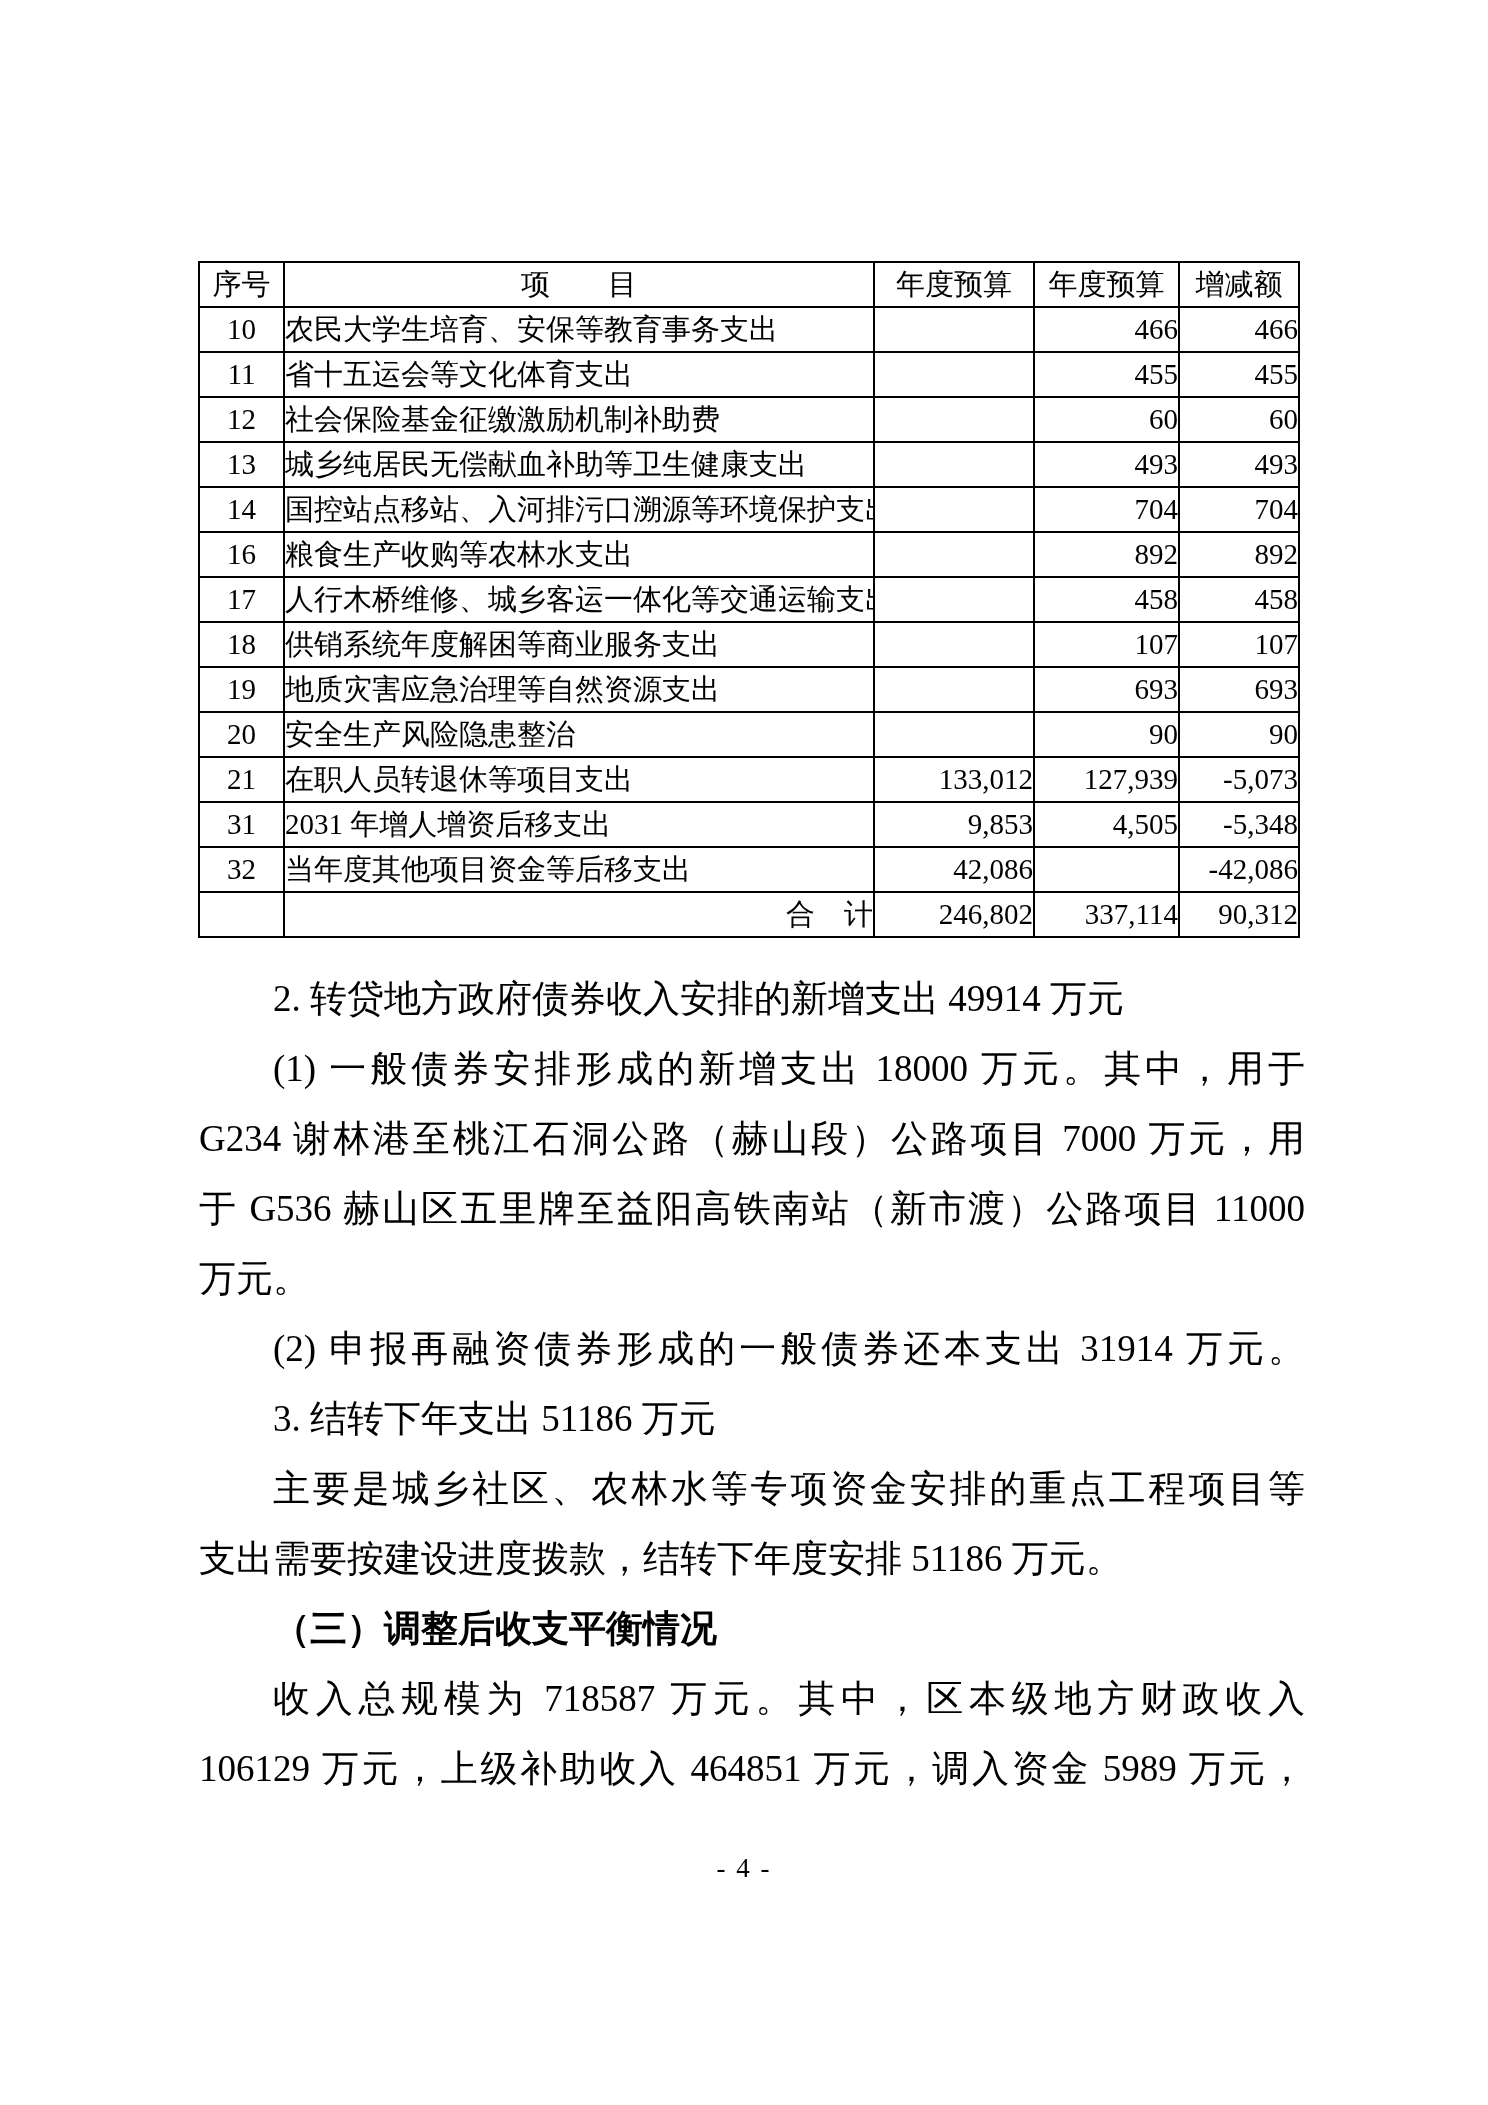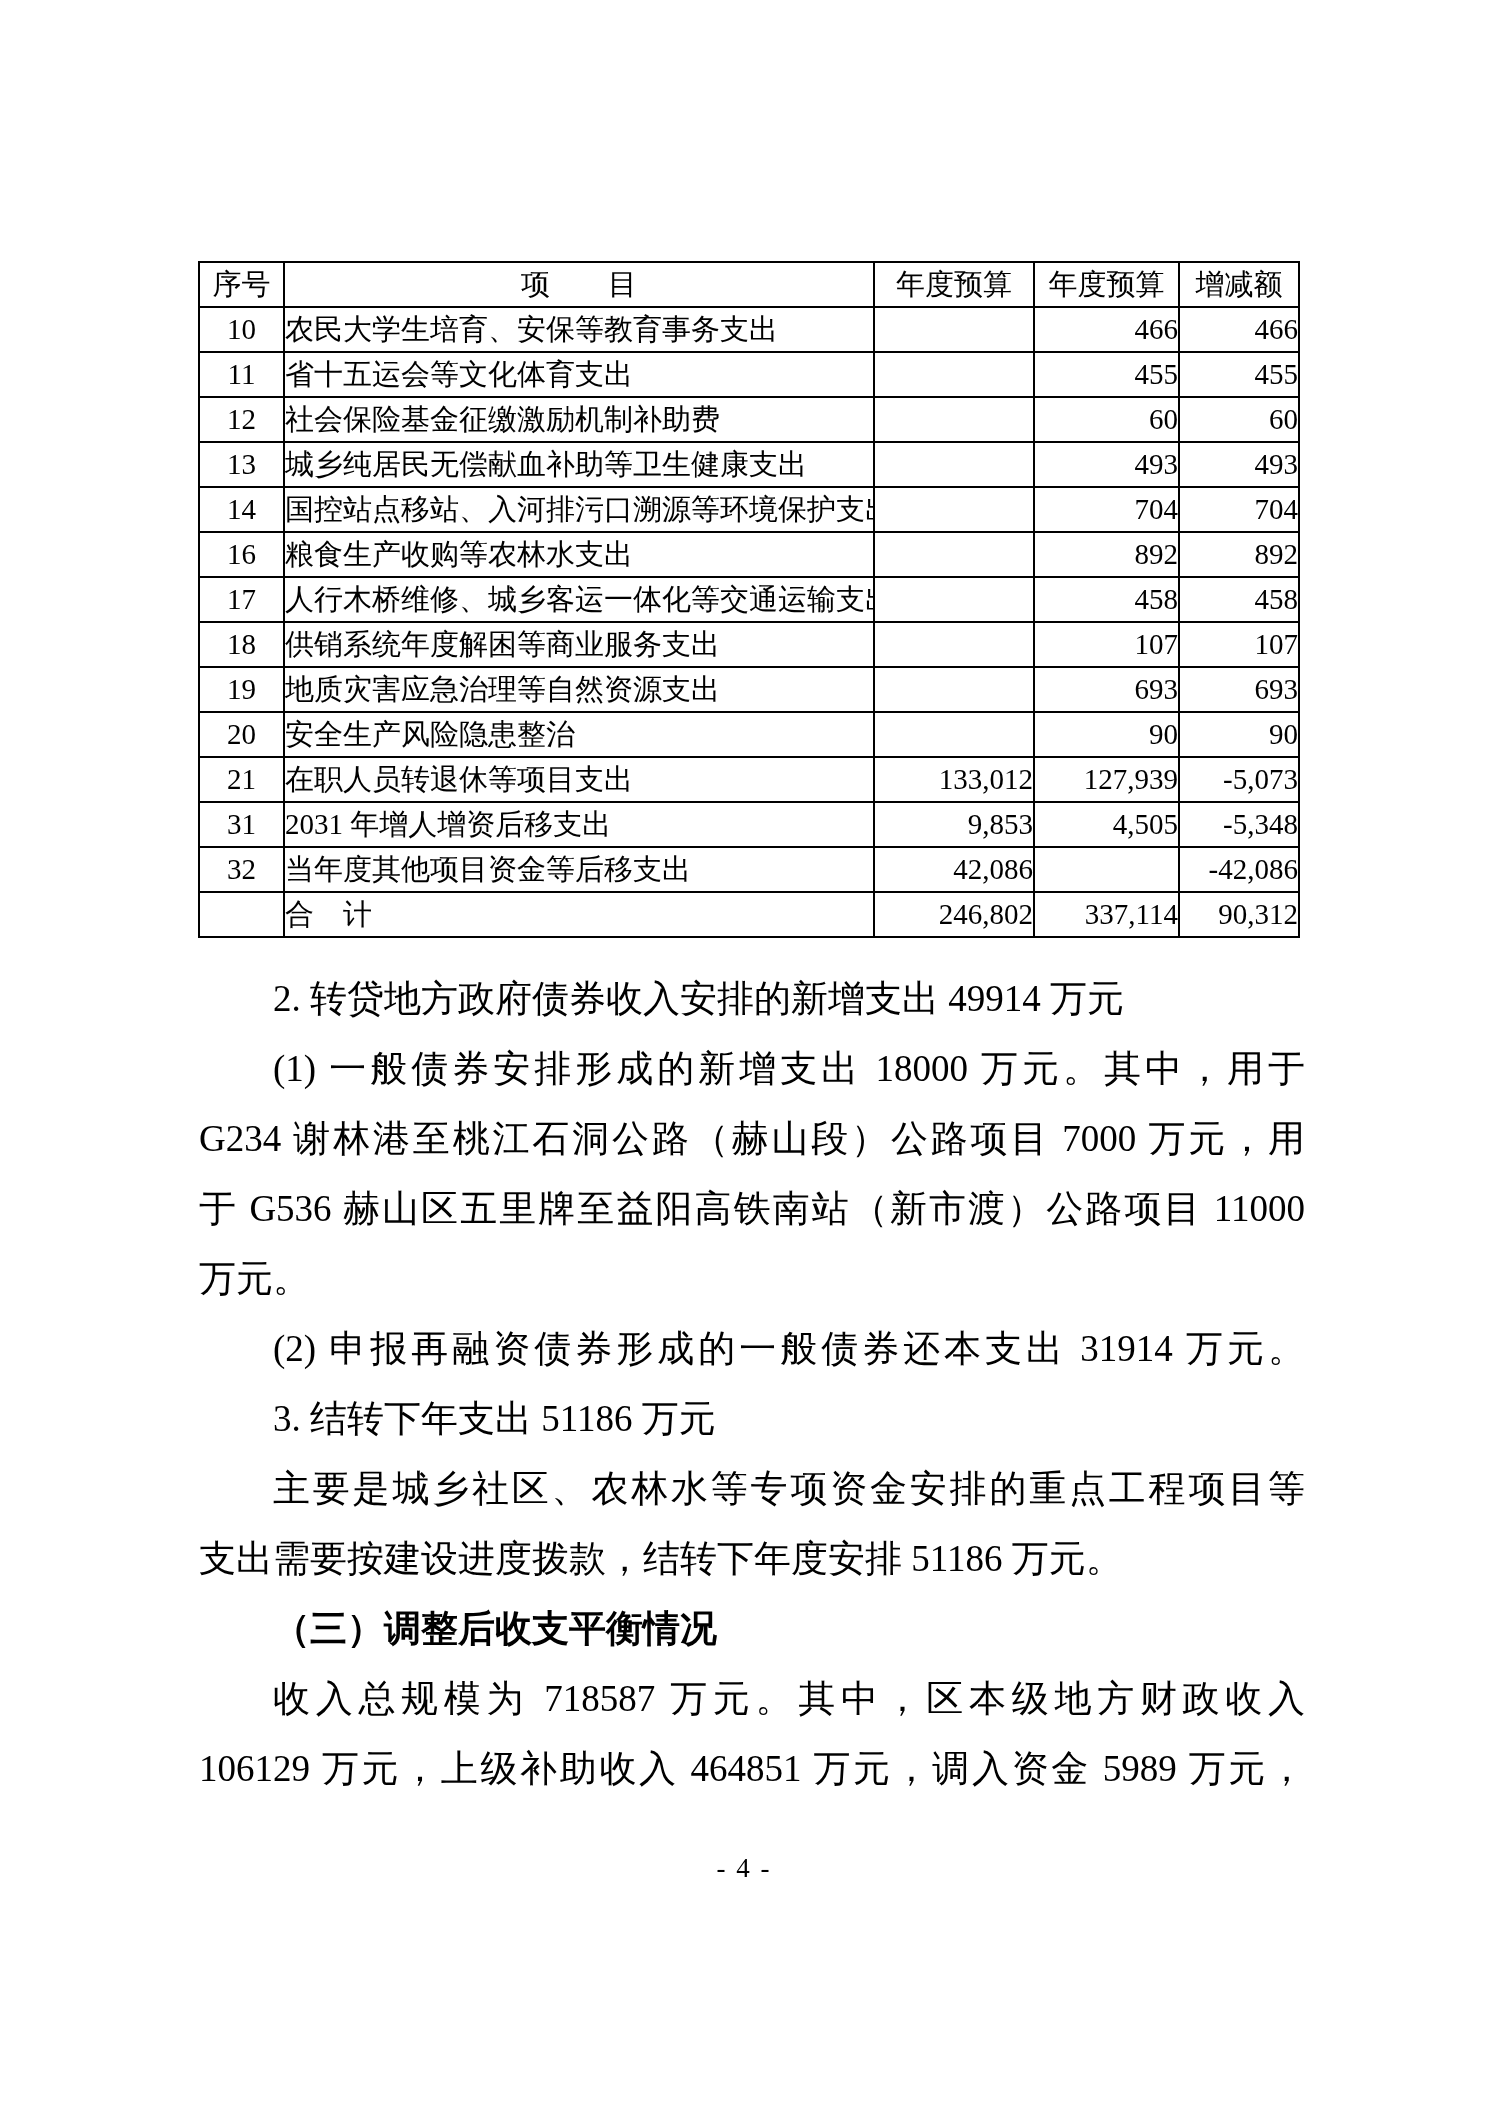--- a/index.html
+++ b/index.html
@@ -32,21 +32,21 @@
     border: 2px solid #000000;
     height: 43px;
     padding: 0;
     font-weight: normal;
     white-space: nowrap;
     overflow: hidden;
   }
   table.budget th { text-align: center; }
   td.c-no   { text-align: center; }
   td.c-item { text-align: left; padding-left: 17px; margin-left: 7px; }
-  td.c-item.c-total { text-align: left; padding-left: 0; }
+  td.c-item.c-total { text-align: right; padding-left: 0; }
   td.c-num  { text-align: right; padding-right: 15px; }
 
   
   .bodytext {
     position: absolute; left: 199px; top: 964px;
     width: 1106px;
     font-size: 37px;
     line-height: 70px;
   }
   .bodytext .line { min-height: 70px; }

